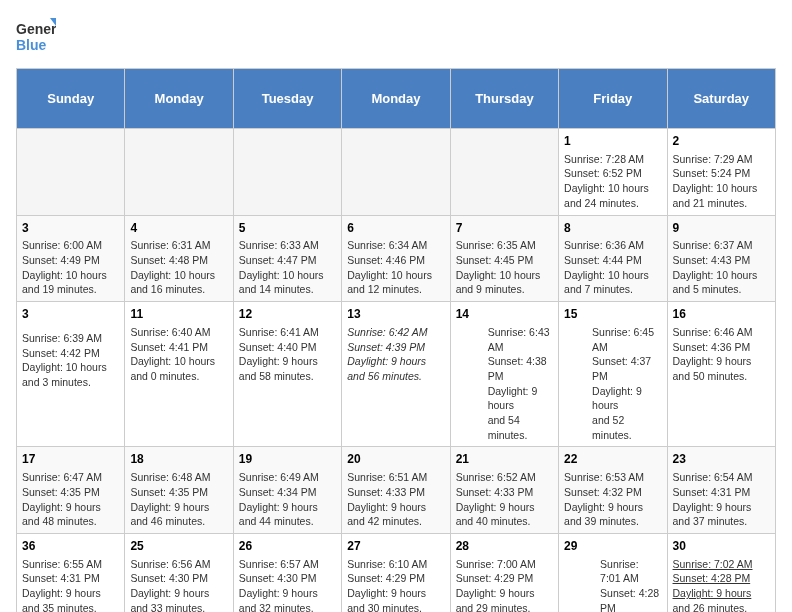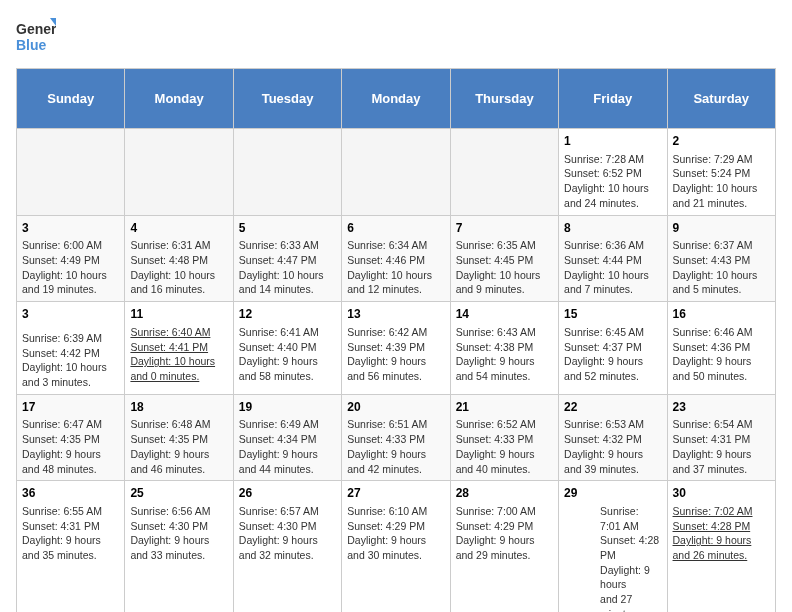--- a/index.html
+++ b/index.html
@@ -180,49 +180,49 @@
       <tr>
         <td>
           <span class="day-num">3</span>
           <div class="day-info" style="white-space: pre-line; margin-top: 8px;">Sunrise: 6:39 AM
 Sunset: 4:42 PM
 Daylight: 10 hours
 and 3 minutes.</div>
         </td>
         <td>
           <span class="day-num">11</span>
-          <div class="day-info" style="white-space: pre-line; text-decoration: underline;">Sunrise: 6:40 AM
+          <div class="day-info" style="white-space: pre-line;">Sunrise: 6:40 AM
 Sunset: 4:41 PM
 Daylight: 10 hours
 and 0 minutes.</div>
         </td>
         <td>
           <span class="day-num">12</span>
           <div class="day-info" style="white-space: pre-line;">Sunrise: 6:41 AM
 Sunset: 4:40 PM
 Daylight: 9 hours
 and 58 minutes.</div>
         </td>
         <td>
           <span class="day-num">13</span>
-          <div class="day-info" style="white-space: pre-line;">Sunrise: 6:42 AM
+          <div class="day-info" style="white-space: pre-line; font-style: italic;">Sunrise: 6:42 AM
 Sunset: 4:39 PM
 Daylight: 9 hours
 and 56 minutes.</div>
         </td>
         <td>
           <span class="day-num">14</span>
-          <div class="day-info" style="white-space: pre-line;">Sunrise: 6:43 AM
+          <div class="day-info" style="white-space: pre-line; margin-left: 32px;">Sunrise: 6:43 AM
 Sunset: 4:38 PM
 Daylight: 9 hours
 and 54 minutes.</div>
         </td>
         <td>
           <span class="day-num">15</span>
-          <div class="day-info" style="white-space: pre-line;">Sunrise: 6:45 AM
+          <div class="day-info" style="white-space: pre-line; margin-left: 28px;">Sunrise: 6:45 AM
 Sunset: 4:37 PM
 Daylight: 9 hours
 and 52 minutes.</div>
         </td>
         <td>
           <span class="day-num">16</span>
           <div class="day-info" style="white-space: pre-line;">Sunrise: 6:46 AM
 Sunset: 4:36 PM
 Daylight: 9 hours
 and 50 minutes.</div>

